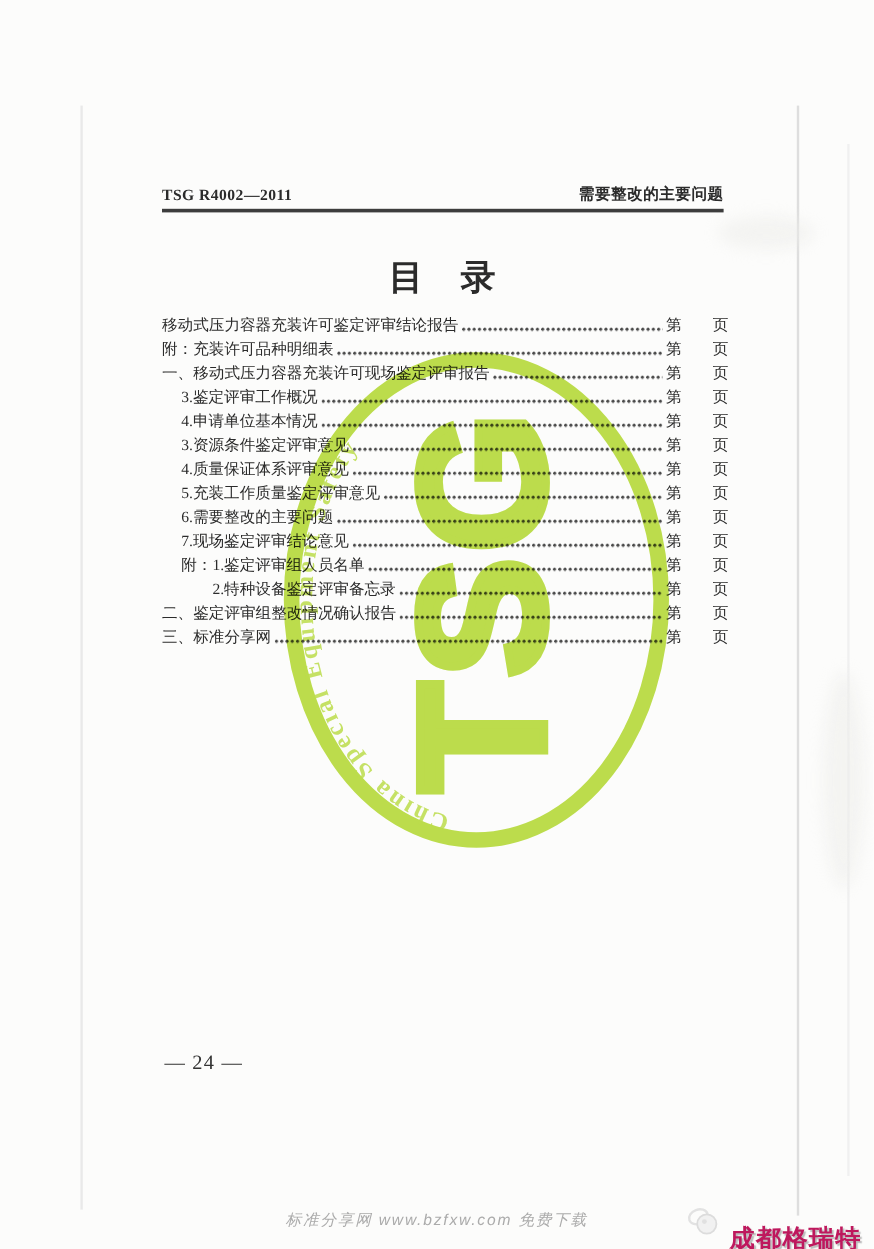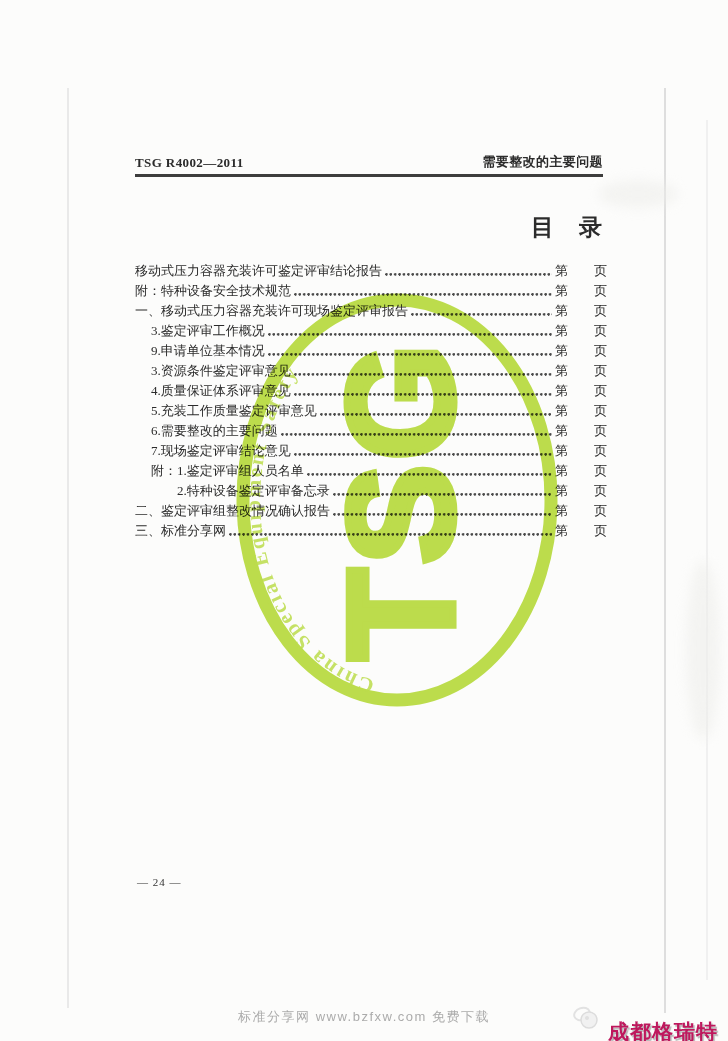--- a/index.html
+++ b/index.html
@@ -30,21 +30,21 @@
     font-size: 13px; font-weight: bold; letter-spacing: .4px;
   }
   .header-rule {
     position: absolute; left: 135px; top: 174px; width: 468px; height: 2.5px;
     background: #3d3d3d;
   }
 
   
   .doc-title {
     position: absolute; left: 135px; top: 212px; width: 468px;
-    text-align: right; font-size: 23px; font-weight: bold; letter-spacing: 1px;
+    text-align: center; font-size: 29px; font-weight: bold; letter-spacing: 1px;
   }
 
   
   .toc { position: absolute; left: 135px; top: 260px; width: 472px; }
   .toc-row {
     display: flex; align-items: flex-end;
     height: 20px; font-size: 13px; line-height: 19px; white-space: nowrap;
   }
   .indent-0 { margin-left: 0; }
   .indent-1 { margin-left: 16px; }
@@ -66,25 +66,25 @@
     font-family: "Liberation Sans", sans-serif; font-weight: bold;
     font-size: 150px; letter-spacing: 4px;
     fill: var(--stamp); stroke: var(--stamp); stroke-width: 7px;
   }
   .stamp-curve {
     font-family: "Liberation Serif", serif; font-weight: bold;
     font-size: 21px; letter-spacing: 2.5px; fill: var(--stamp); opacity: .85;
   }
 
   
-  .page-number { position: absolute; left: 137px; top: 876px; font-size: 11px; letter-spacing: 1px; color: #333; }
+  .page-number { position: absolute; left: 137px; top: 876px; font-size: 17px; letter-spacing: 1px; color: #333; }
   .share-watermark {
     position: absolute; left: 0; top: 1008px; width: 100%;
     text-align: center; font-size: 13px; letter-spacing: 1.5px;
-    color: #ababab; font-family: "Liberation Sans", sans-serif;
+    color: #ababab; font-family: "Liberation Sans", sans-serif; font-style: italic;
   }
   .brand {
     position: absolute; right: 10px; top: 990px;
     display: flex; align-items: center; gap: 6px;
     font-family: "Liberation Sans", sans-serif;
   }
   .brand-name {
     font-size: 21px; font-weight: bold; letter-spacing: 1px;
     color: #be185d; text-shadow: 1.5px 1.5px 1px #b8b8b8; margin-top: 28px;
   }
@@ -111,21 +111,21 @@
   <div class="toc">
     <div class="toc-row">
       <span class="indent-0">移动式压力容器充装许可鉴定评审结论报告</span>
       <span class="dots"></span>
       <span class="trail">
           <span>第</span>
           <span>页</span>
         </span>
     </div>
     <div class="toc-row">
-      <span class="indent-0">附：特种设备安全技术规范</span>
+      <span class="indent-0">附：充装许可品种明细表</span>
       <span class="dots"></span>
       <span class="trail">
           <span>第</span>
           <span>页</span>
         </span>
     </div>
     <div class="toc-row">
       <span class="indent-0">一、移动式压力容器充装许可现场鉴定评审报告</span>
       <span class="dots"></span>
       <span class="trail">
@@ -135,21 +135,21 @@
     </div>
     <div class="toc-row">
       <span class="indent-1">3.鉴定评审工作概况</span>
       <span class="dots"></span>
       <span class="trail">
           <span>第</span>
           <span>页</span>
         </span>
     </div>
     <div class="toc-row">
-      <span class="indent-1">9.申请单位基本情况</span>
+      <span class="indent-1">4.申请单位基本情况</span>
       <span class="dots"></span>
       <span class="trail">
           <span>第</span>
           <span>页</span>
         </span>
     </div>
     <div class="toc-row">
       <span class="indent-1">3.资源条件鉴定评审意见</span>
       <span class="dots"></span>
       <span class="trail">

